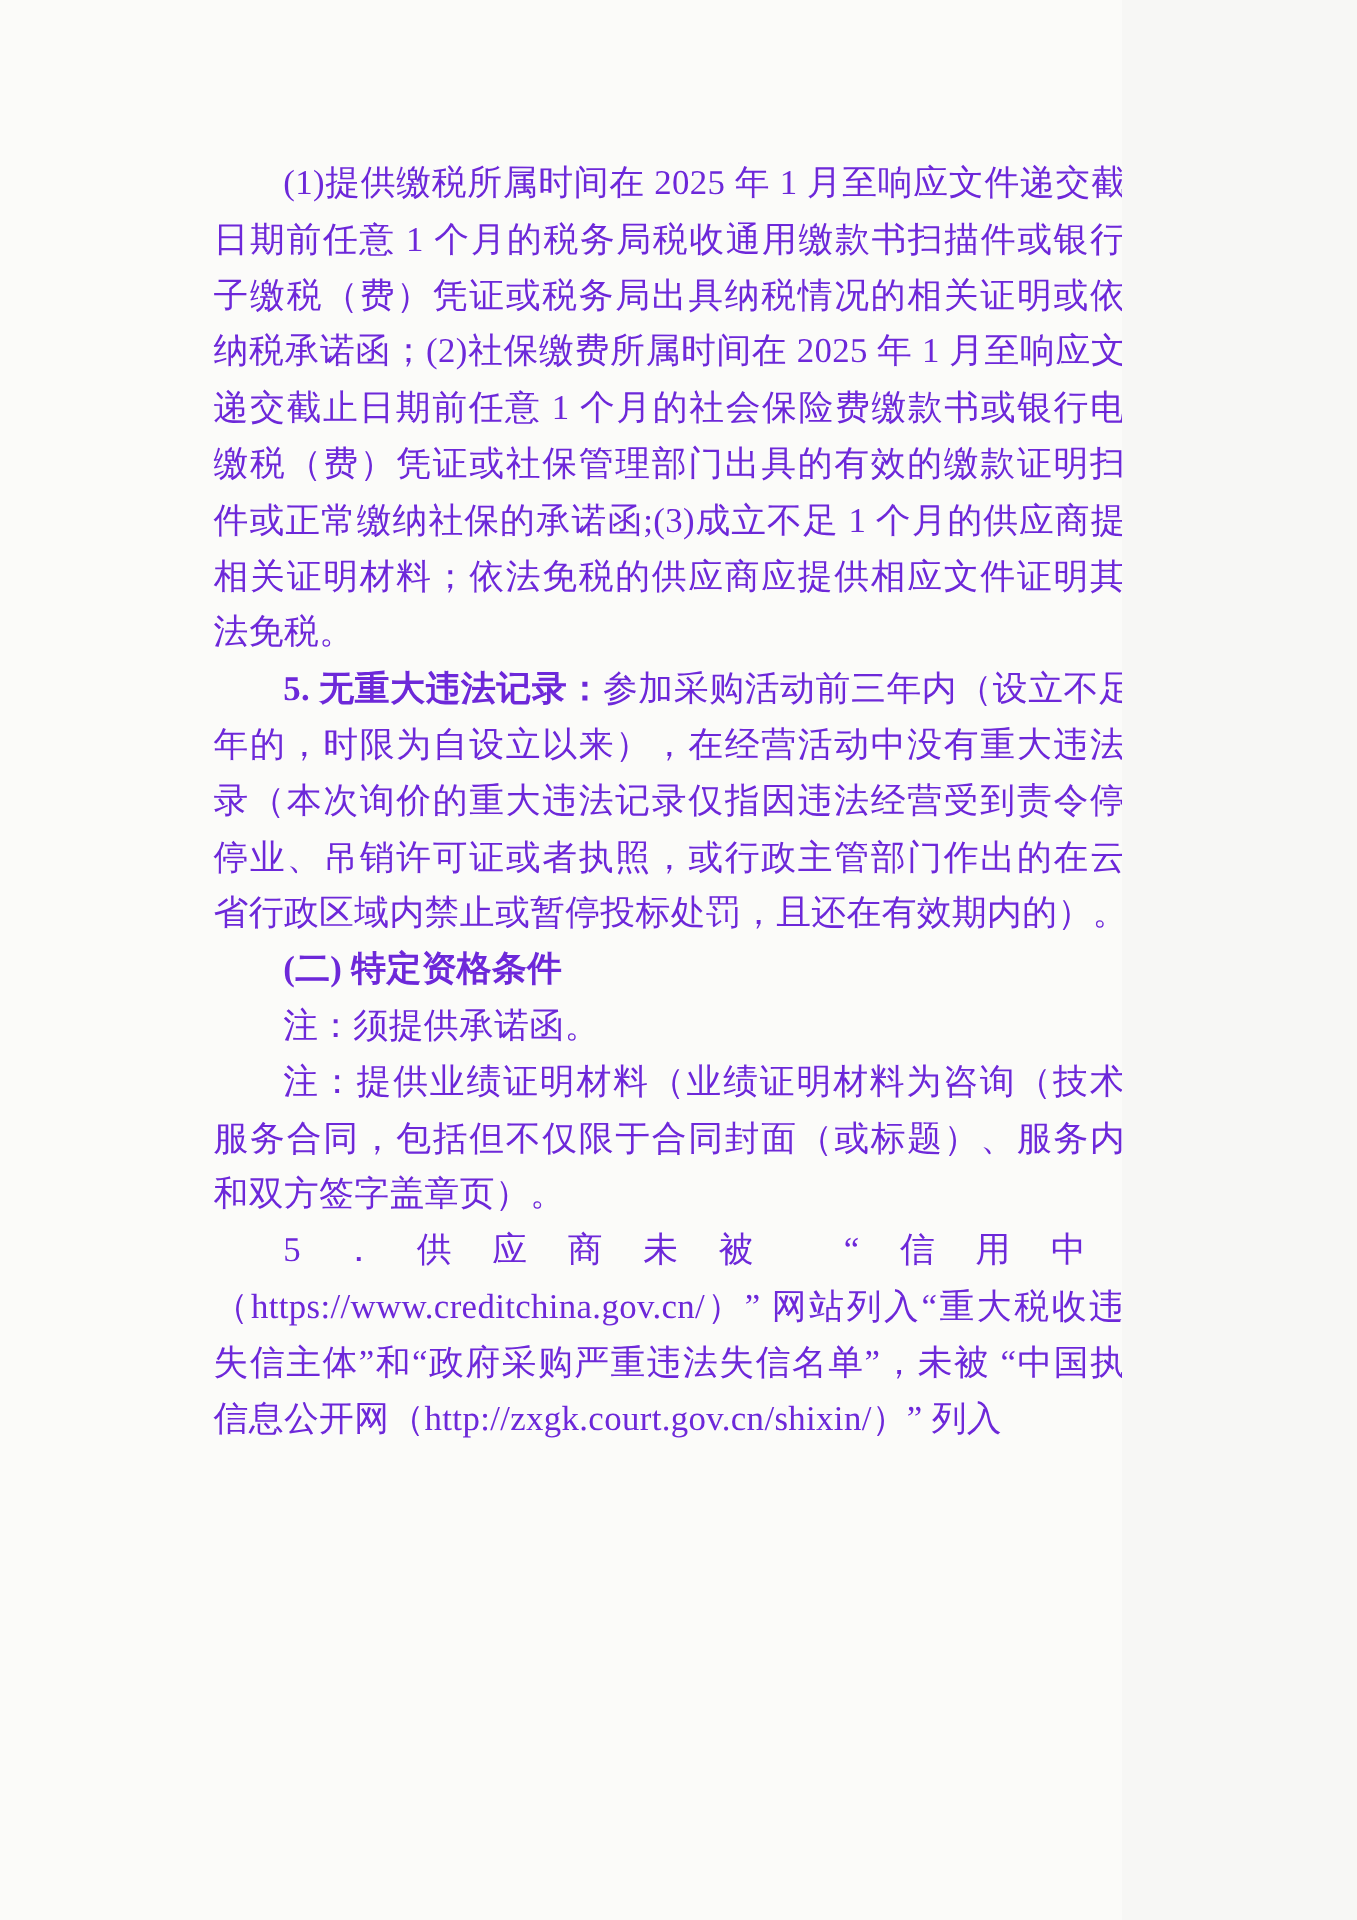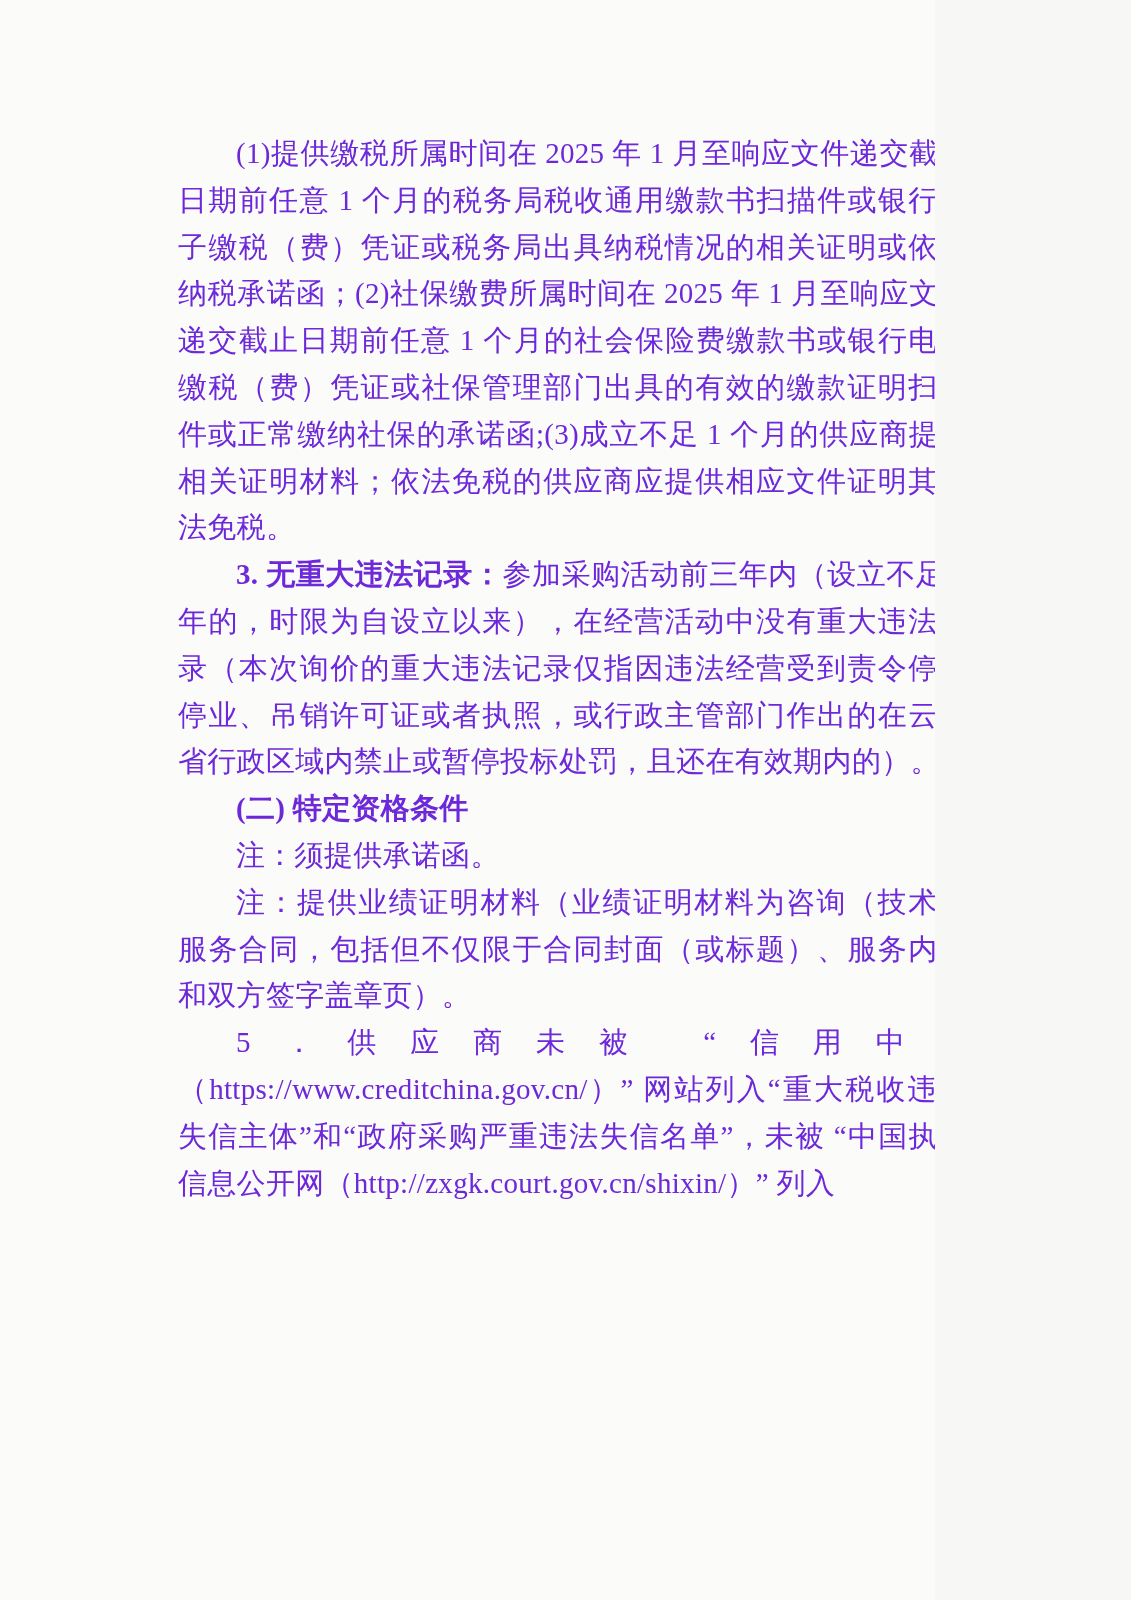--- a/index.html
+++ b/index.html
@@ -44,21 +44,21 @@
   }
 </style>
 </head>
 <body>
 
 <div class="page">
   <div class="text-block">
 
     <p class="para"><span>(1)提供缴税所属时间在 2025 年 1 月至响应文件递交截止日期前任意 1 个月的税务局税收通用缴款书扫描件或银行电子缴税（费）凭证或税务局出具纳税情况的相关证明或依法纳税承诺函；(2)社保缴费所属时间在 2025 年 1 月至响应文件递交截止日期前任意 1 个月的社会保险费缴款书或银行电子缴税（费）凭证或社保管理部门出具的有效的缴款证明扫描件或正常缴纳社保的承诺函;(3)成立不足 1 个月的供应商提供相关证明材料；依法免税的供应商应提供相应文件证明其依法免税。</span></p>
 
-    <p class="para"><span class="lead">3. 无重大违法记录：</span><span>参加采购活动前三年内（设立不足 3 年的，时限为自设立以来），在经营活动中没有重大违法记录（本次询价的重大违法记录仅指因违法经营受到责令停产停业、吊销许可证或者执照，或行政主管部门作出的在云南省行政区域内禁止或暂停投标处罚，且还在有效期内的）。</span></p>
+    <p class="para"><span class="lead">5. 无重大违法记录：</span><span>参加采购活动前三年内（设立不足 3 年的，时限为自设立以来），在经营活动中没有重大违法记录（本次询价的重大违法记录仅指因违法经营受到责令停产停业、吊销许可证或者执照，或行政主管部门作出的在云南省行政区域内禁止或暂停投标处罚，且还在有效期内的）。</span></p>
 
     <p class="para heading"><span>(二) 特定资格条件</span></p>
 
     <p class="para"><span>注：须提供承诺函。</span></p>
 
 
     <p class="para"><span>注：提供业绩证明材料（业绩证明材料为咨询（技术）服务合同，包括但不仅限于合同封面（或标题）、服务内容和双方签字盖章页）。</span></p>
 
 
 

